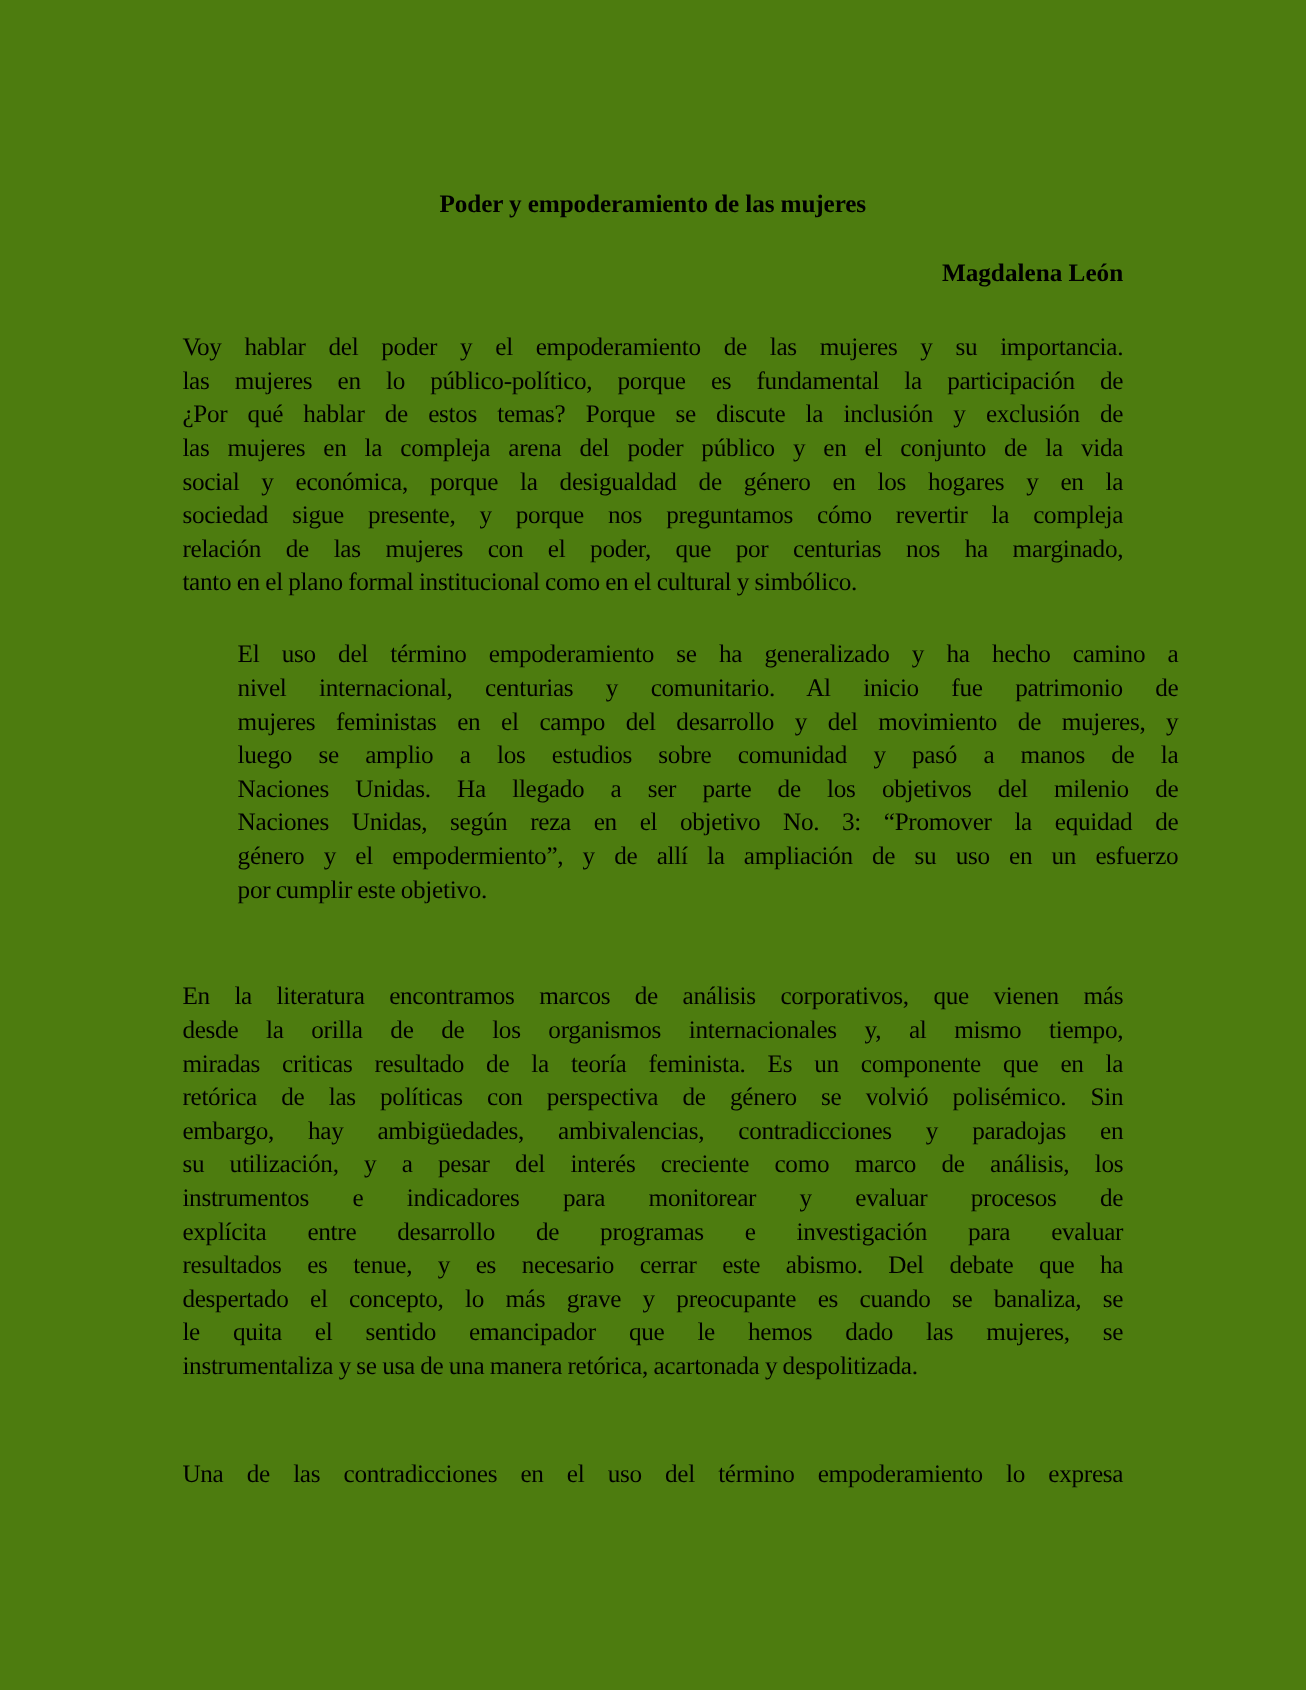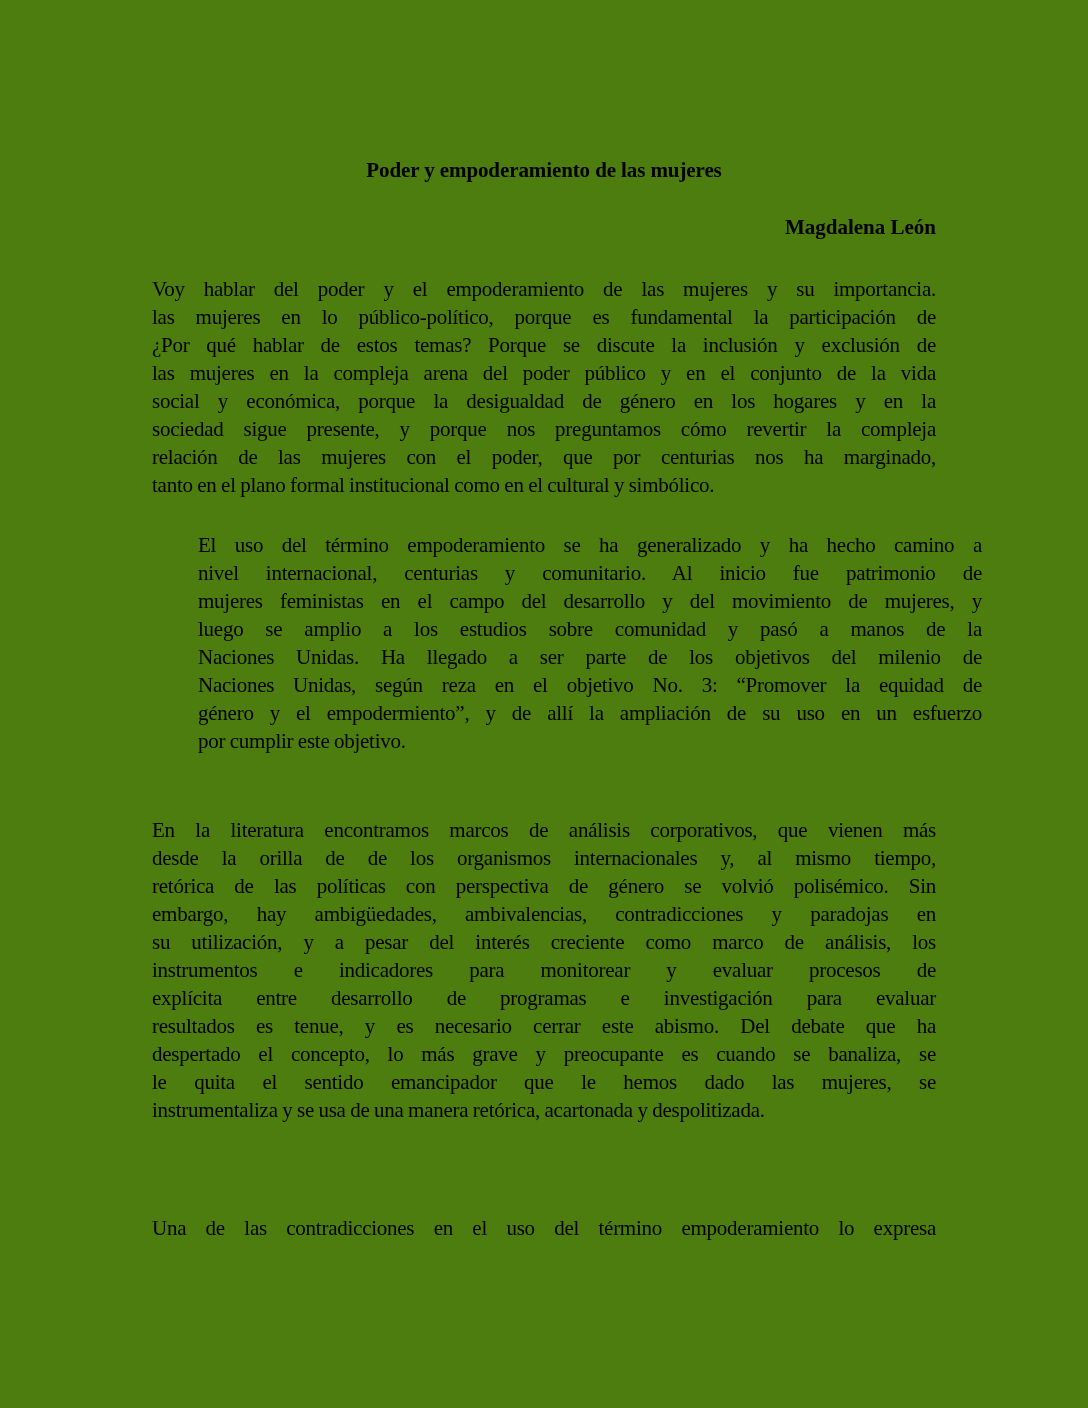--- a/index.html
+++ b/index.html
@@ -88,20 +88,21 @@
     <span class="line">luego se amplio a los estudios sobre comunidad y  pasó a manos de la</span>
     <span class="line">Naciones Unidas. Ha llegado a ser parte de los objetivos del milenio de</span>
     <span class="line">Naciones  Unidas, según reza en el objetivo No. 3: “Promover la equidad de</span>
     <span class="line">género y el empodermiento”, y de allí la ampliación de su uso en un esfuerzo</span>
     <span class="line last">por cumplir este objetivo.</span>
   </div>
 
   <div class="para" style="top:816px;">
     <span class="line">En la literatura encontramos marcos de análisis corporativos, que vienen más</span>
     <span class="line">desde la orilla de de los organismos internacionales y, al mismo tiempo,</span>
+    <span class="line">miradas criticas resultado de la teoría feminista. Es un componente que en la</span>
     <span class="line">retórica de las políticas con perspectiva de género se volvió polisémico. Sin</span>
     <span class="line">embargo, hay ambigüedades, ambivalencias, contradicciones y paradojas en</span>
     <span class="line">su utilización, y a  pesar del interés creciente como marco de análisis, los</span>
     <span class="line">instrumentos e indicadores para monitorear y evaluar procesos de</span>
     <span class="line">explícita entre  desarrollo de programas e investigación para evaluar</span>
     <span class="line">resultados es tenue, y es necesario cerrar este abismo. Del debate que ha</span>
     <span class="line">despertado el concepto, lo más grave y preocupante es cuando se banaliza, se</span>
     <span class="line">le quita el sentido emancipador que le hemos dado las mujeres, se</span>
     <span class="line last">instrumentaliza y se usa de una manera retórica, acartonada y despolitizada.</span>
   </div>

